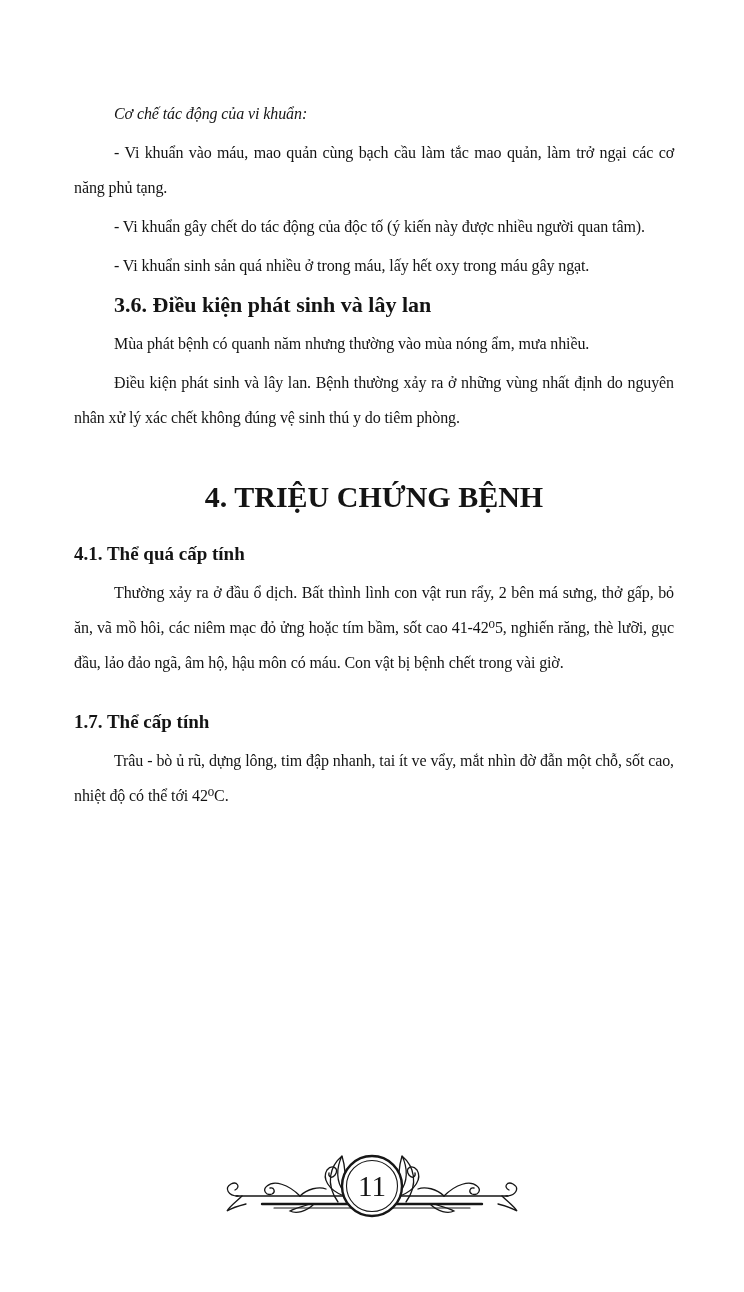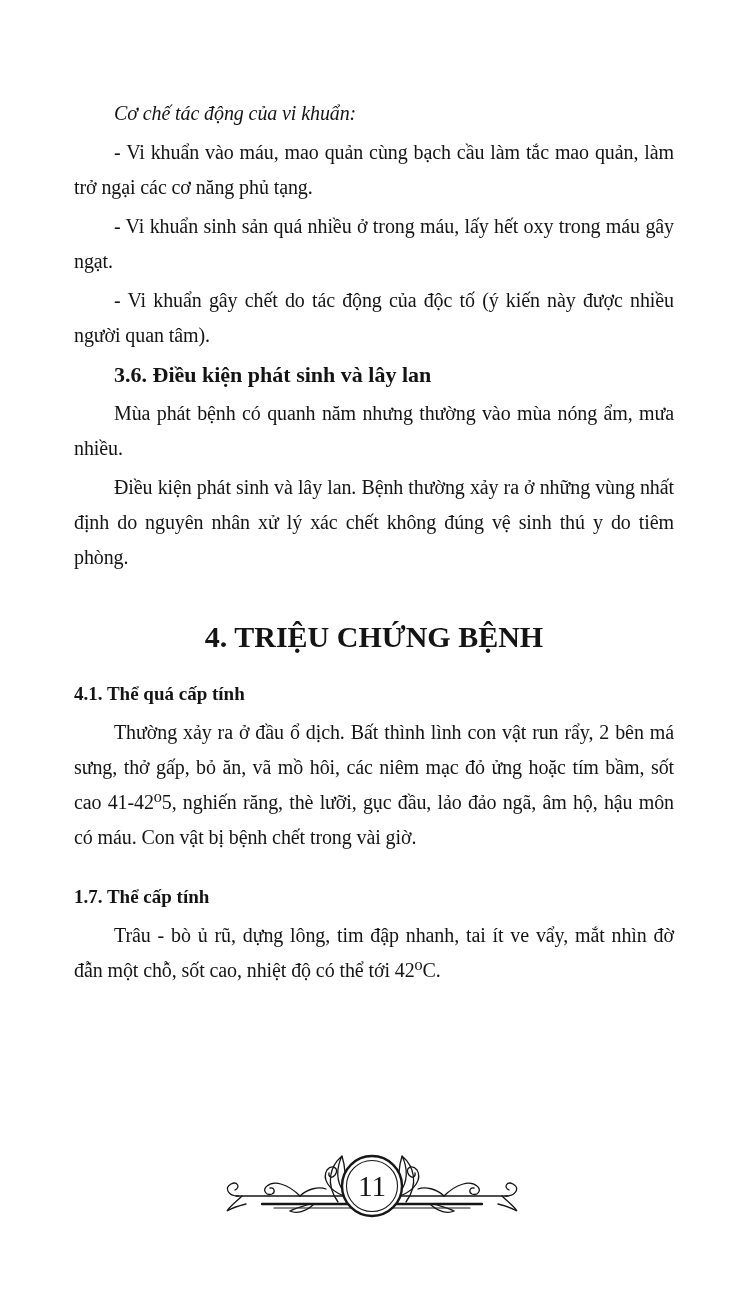--- a/index.html
+++ b/index.html
@@ -23,21 +23,21 @@
   .content {
     position: absolute;
     top: 0;
     left: 0;
     width: 744px;
     padding: 96px 70px 0 74px;
     box-sizing: border-box;
   }
   .content p {
     margin: 0 0 4px 0;
-    font-size: 20px;
+    font-size: 16px;
     line-height: 35px;
     text-align: justify;
     text-indent: 40px;
     letter-spacing: -0.1px;
   }
   p.intro-italic {
     font-style: italic;
     text-align: left;
   }
   .h-sub {
@@ -87,23 +87,23 @@
 </head>
 <body>
 
 <div class="page">
   <div class="content">
 
     <p class="intro-italic">Cơ chế tác động của vi khuẩn:</p>
 
     <p>- Vi khuẩn vào máu, mao quản cùng bạch cầu làm tắc mao quản, làm trở ngại các cơ năng phủ tạng.</p>
 
+    <p>- Vi khuẩn gây chết do tác động của độc tố (ý kiến này được nhiều người quan tâm).</p>
+
     <p>- Vi khuẩn sinh sản quá nhiều ở trong máu, lấy hết oxy trong máu gây ngạt.</p>
-
-    <p>- Vi khuẩn gây chết do tác động của độc tố (ý kiến này được nhiều người quan tâm).</p>
 
 
     <div class="h-sub">3.6. Điều kiện phát sinh và lây lan</div>
 
     <p>Mùa phát bệnh có quanh năm nhưng thường vào mùa nóng ẩm, mưa nhiều.</p>
 
     <p>Điều kiện phát sinh và lây lan. Bệnh thường xảy ra ở những vùng nhất định do nguyên nhân xử lý xác chết không đúng vệ sinh thú y do tiêm phòng.</p>
 
     <div class="h-center">4. TRIỆU CHỨNG BỆNH</div>
 

